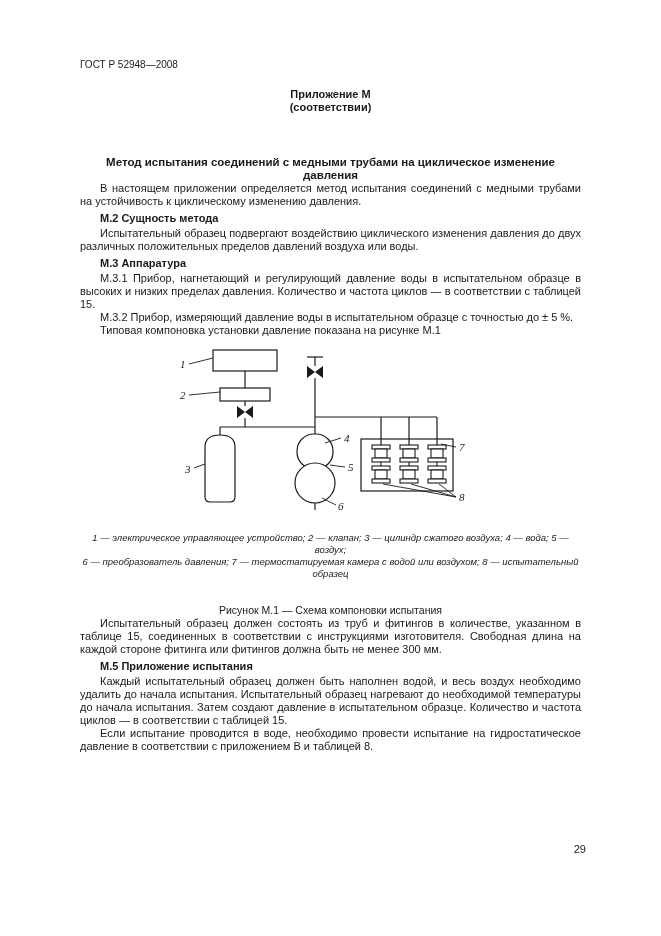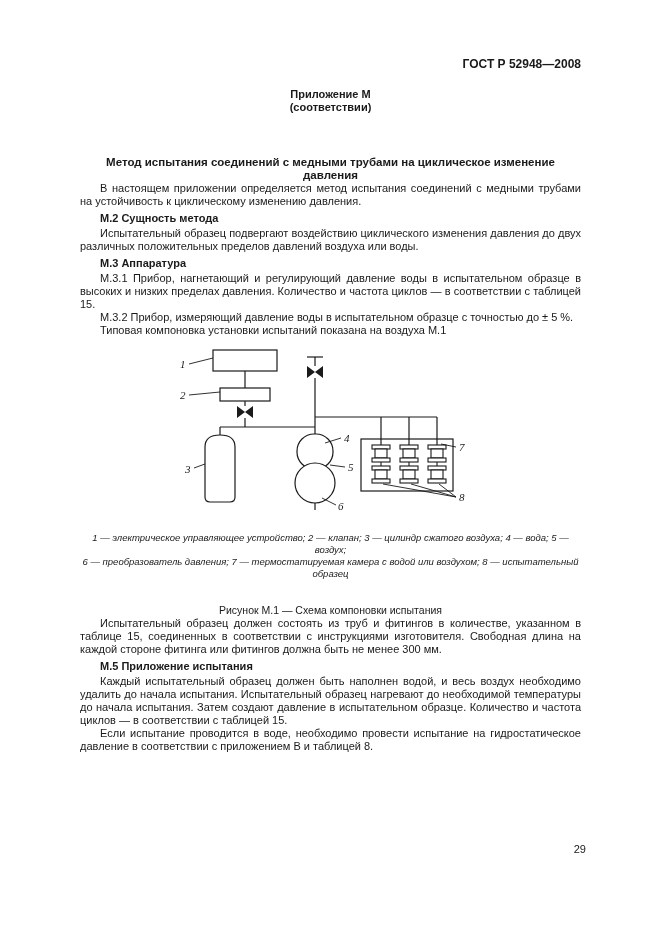--- a/index.html
+++ b/index.html
@@ -13,23 +13,22 @@
     position: relative;
     overflow: hidden;
   }
   .page {
     width: 661px;
     height: 936px;
     padding: 58px 80px 0 80px;
     position: relative;
   }
   .std-header {
-    text-align: right;
-    font-weight: bold;
-    font-size: 12px;
+    font-weight: normal;
+    font-size: 10px;
   }
   .appendix-block { text-align: center; font-weight: bold; margin-top: 17px; }
   .doc-title {
     text-align: center;
     font-weight: bold;
     font-size: 11.5px;
     margin-top: 42px;
   }
   .h {
     font-weight: bold;
@@ -91,21 +90,21 @@
   <div class="doc-title">Метод испытания соединений с медными трубами на циклическое изменение давления</div>
 
   <div class="p">В настоящем приложении определяется метод испытания соединений с медными трубами на устойчивость к циклическому изменению давления.</div>
 
   <div class="h">М.2  Сущность метода</div>
   <div class="p">Испытательный образец подвергают воздействию циклического изменения давления до двух различных положительных пределов давлений воздуха или воды.</div>
 
   <div class="h">М.3  Аппаратура</div>
   <div class="p">М.3.1  Прибор, нагнетающий и регулирующий давление воды в испытательном образце в высоких и низких пределах давления. Количество и частота циклов — в соответствии с таблицей 15.</div>
   <div class="p">М.3.2  Прибор, измеряющий давление воды в испытательном образце с точностью до ± 5 %.</div>
-  <div class="p">Типовая компоновка установки испытаний показана на воздуха М.1</div>
+  <div class="p">Типовая компоновка установки давление показана на рисунке М.1</div>
 
   <div class="fig-wrap">
     <svg width="312" height="170" viewBox="0 0 312 170">
 
       <g stroke="#1a1a1a" stroke-width="1.2" fill="none">
         <line x1="70" y1="24" x2="70" y2="41"></line>
         <line x1="70" y1="54" x2="70" y2="59"></line>
         <line x1="70" y1="71" x2="70" y2="80"></line>
         <polyline points="45,80 140,80"></polyline>
         <line x1="45" y1="80" x2="45" y2="88"></line>

